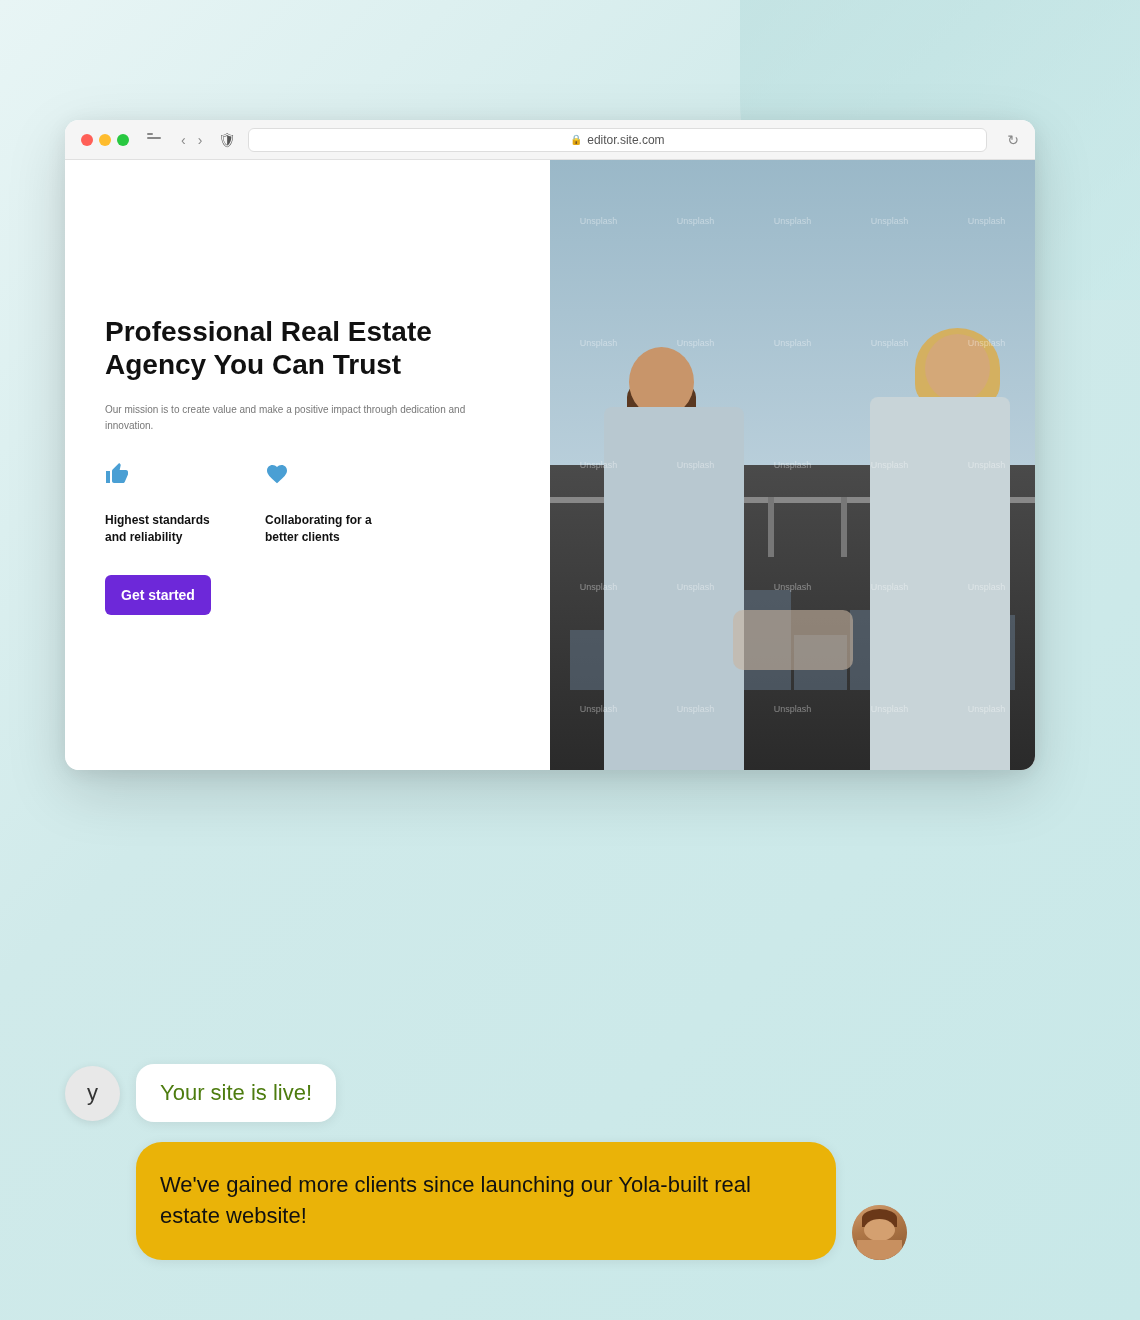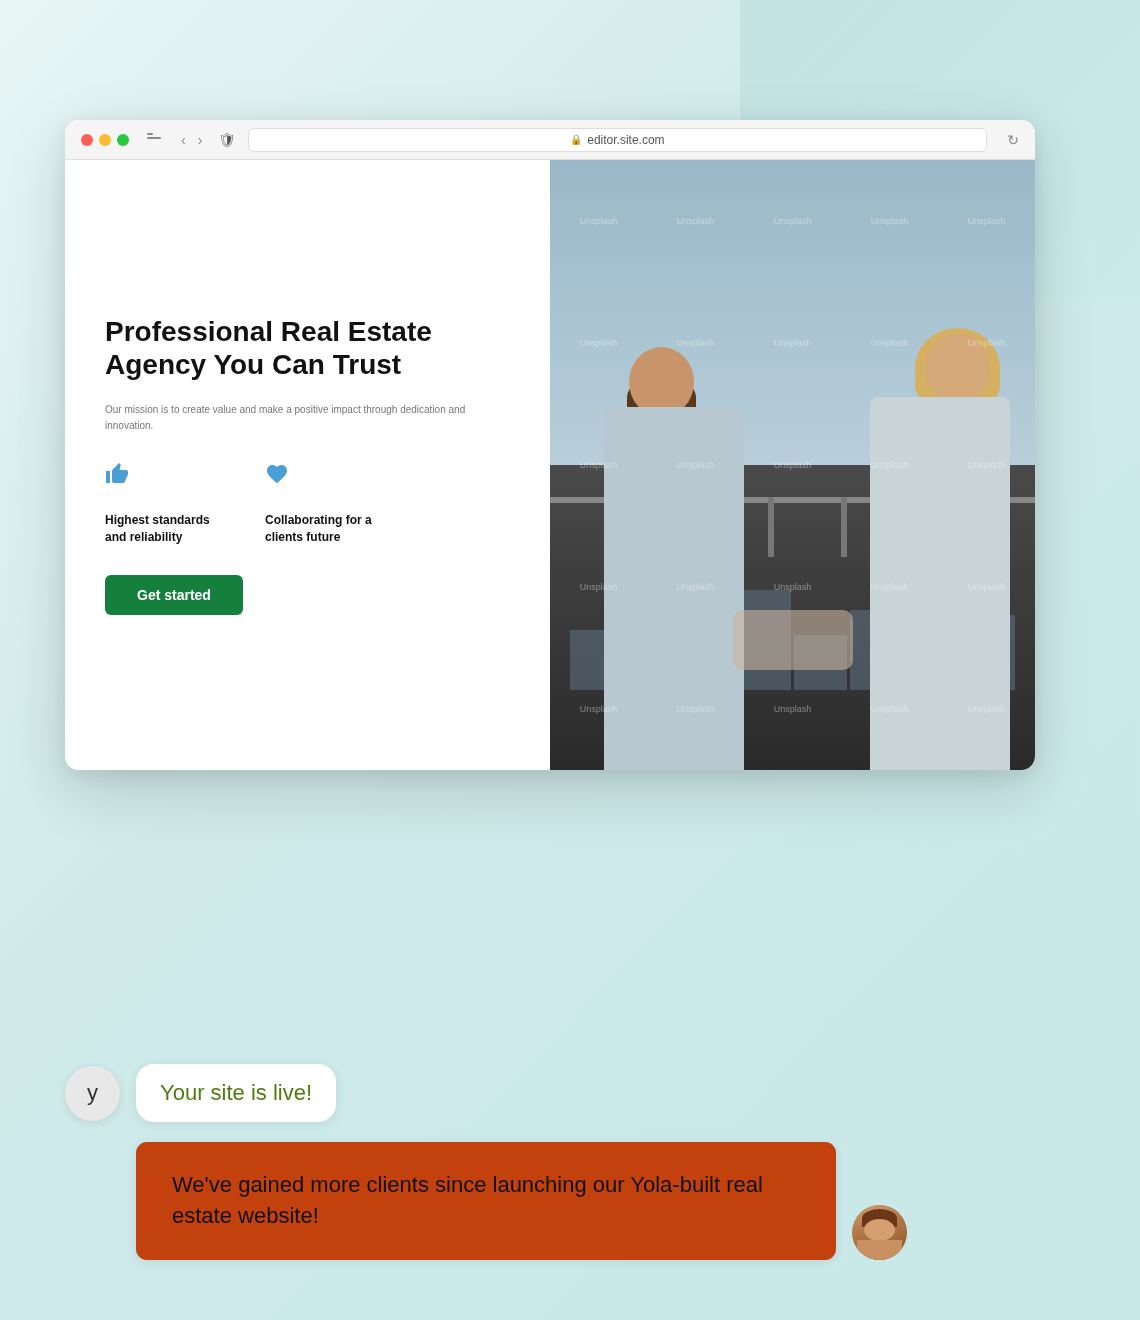--- a/index.html
+++ b/index.html
@@ -174,25 +174,25 @@
 
     .feature-label {
       font-size: 12px;
       font-weight: 700;
       color: #111;
       line-height: 1.4;
       max-width: 120px;
     }
 
     .get-started-btn {
-      background: #15803d;
+      background: #6d28d9;
       color: #fff;
       border: none;
       border-radius: 6px;
-      padding: 12px 32px;
+      padding: 12px 16px;
       font-size: 14px;
       font-weight: 600;
       cursor: pointer;
       width: fit-content;
     }
 
     
     .website-right {
       width: 50%;
       position: relative;
@@ -292,23 +292,23 @@
 
     .chat-user-message {
       display: flex;
       align-items: flex-end;
       gap: 16px;
       justify-content: flex-start;
       padding-left: 0;
     }
 
     .user-bubble {
-      background: #c2410c;
-      border-radius: 11px;
-      padding: 28px 36px;
+      background: #eab308;
+      border-radius: 26px;
+      padding: 28px 24px;
       font-size: 22px;
       font-weight: 400;
       color: #111;
       line-height: 1.4;
       box-shadow: 0 2px 12px rgba(0,0,0,0.08);
       max-width: 700px;
     }
 
     .user-avatar {
       width: 55px;
@@ -521,21 +521,21 @@
           </span>
           <span class="feature-label">Highest standards and reliability</span>
         </div>
 
         <div class="feature-item">
           <span class="feature-icon heart-icon">
             <svg class="icon-svg" viewBox="0 0 24 24" fill="#4a9fd4">
               <path d="M12 21.35l-1.45-1.32C5.4 15.36 2 12.28 2 8.5 2 5.42 4.42 3 7.5 3c1.74 0 3.41.81 4.5 2.09C13.09 3.81 14.76 3 16.5 3 19.58 3 22 5.42 22 8.5c0 3.78-3.4 6.86-8.55 11.54L12 21.35z"></path>
             </svg>
           </span>
-          <span class="feature-label">Collaborating for a clients future</span>
+          <span class="feature-label">Collaborating for a better clients</span>
         </div>
       </div>
 
       <button class="get-started-btn">Get started</button>
     </div>
 
     <div class="website-right">
       <div class="photo-scene">
 
         <div class="sky"></div>

